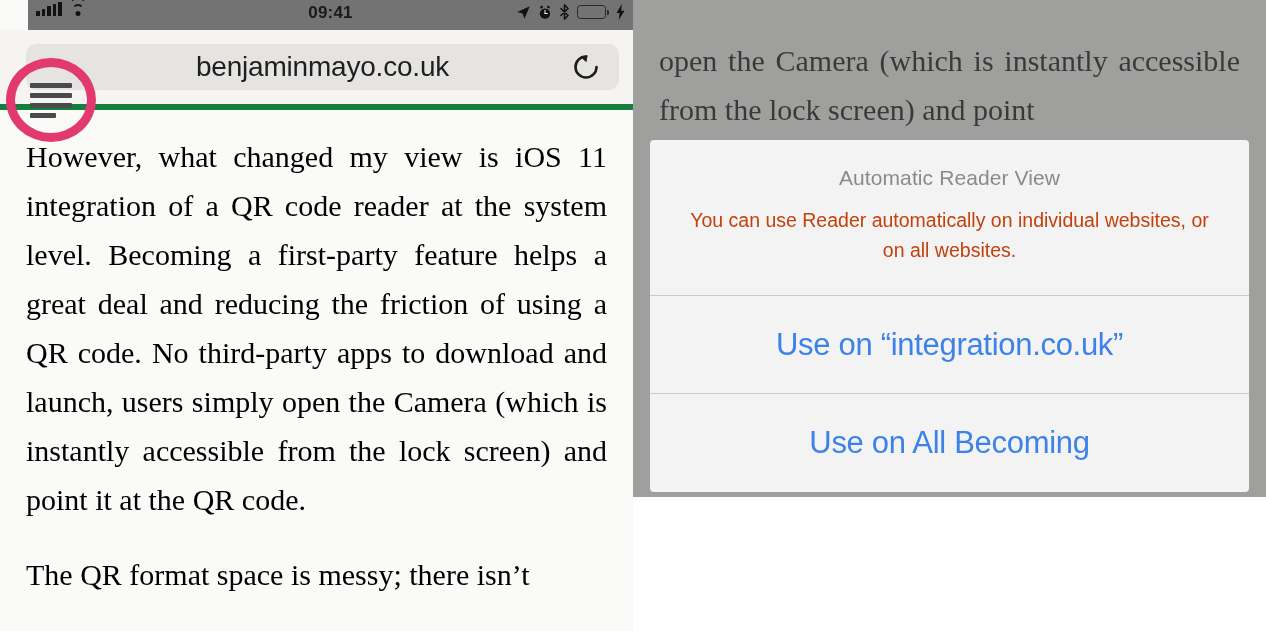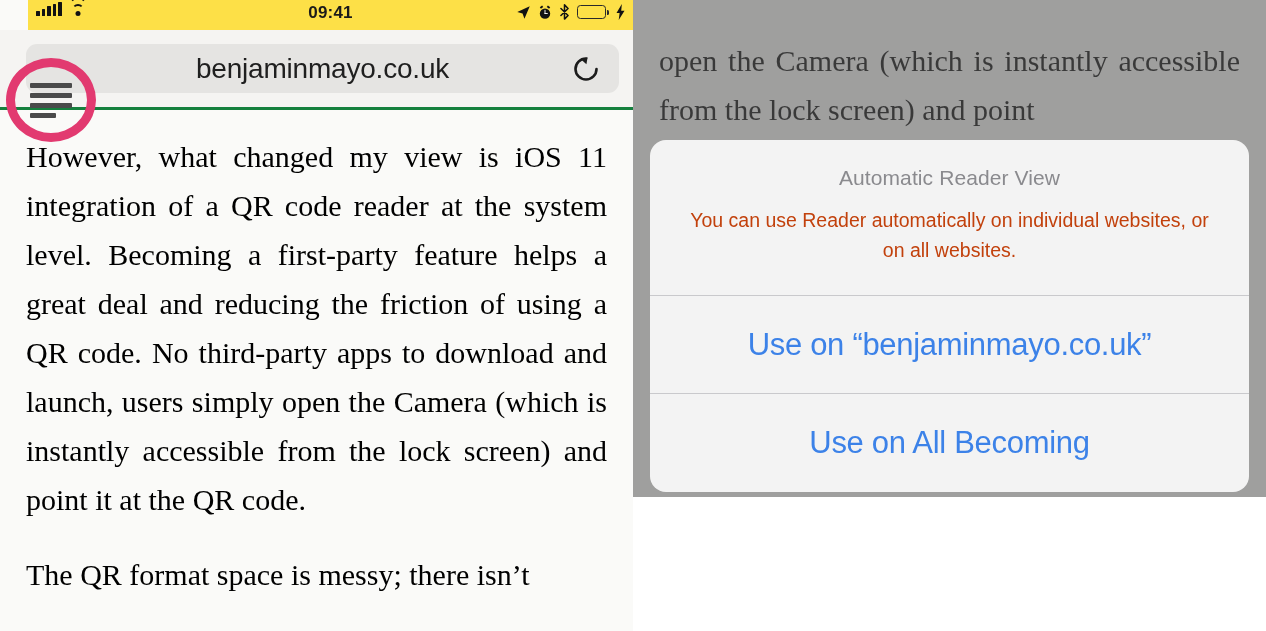--- a/index.html
+++ b/index.html
@@ -14,21 +14,21 @@
   
   .panel-left {
     position:relative;
     width:633px; height:631px;
     background:#fafaf8;
     overflow:hidden;
   }
   .statusbar {
     position:relative;
     height:30px;
-    background:#fde047;
+    background:#737373;
     display:flex; align-items:center;margin-left:28px;
   }
   .sb-left { position:absolute; left:8px; top:2px; display:flex; align-items:flex-end; gap:7px; }
   .sb-time {
     position:absolute; left:0; right:0; top:3px;
     text-align:center;
     font-size:17px; font-weight:bold; color:#1a1a1a;
     letter-spacing:0.2px;
   }
   .sb-right { position:absolute; right:8px; top:4px; display:flex; align-items:center; gap:7px; }
@@ -77,21 +77,21 @@
     background:#2a2a2a; border-radius:0 1.5px 1.5px 0;
   }
   .battery-fill { height:100%; background:#4cd964; border-radius:1.5px; }
   .bolt-icon { width:9px; height:16px; margin-left:3px; }
 
   
   .toolbar {
     position:relative;
     height:80px;
     background:#f5f4f2;
-    border-bottom:3px solid #15803d;
+    border-bottom:6px solid #15803d;
     display:flex; align-items:center;
   }
   .urlfield {
     position:absolute;
     left:26px; right:14px; top:14px; bottom:14px;
     background:#e5e4e2;
     border-radius:11px;
     display:flex; align-items:center; justify-content:center;
   }
   .url-text {
@@ -160,21 +160,21 @@
     position:absolute; inset:0;
     background:rgba(88,88,88,0.56);
   }
 
   
   .sheet {
     position:absolute;
     left:17px; top:140px;
     width:599px;
     background:rgba(249,249,249,0.94);
-    border-radius:16px;
+    border-radius:4px;
     overflow:hidden;
     z-index:10;
   }
   .sheet-head {
     padding:26px 34px 30px 34px;
     text-align:center;
   }
   .sheet-title {
     font-size:21px;
     color:#8a8a8e;
@@ -296,21 +296,21 @@
     </div>
 
     <div class="dim-overlay"></div>
 
     <div class="sheet">
       <div class="sheet-head">
         <div class="sheet-title">Automatic Reader View</div>
         <div class="sheet-msg">You can use Reader automatically on individual websites, or on all websites.</div>
       </div>
       <div class="sheet-sep"></div>
-      <div class="sheet-action first">Use on “benjaminmayo.co.uk”</div>
+      <div class="sheet-action first">Use on “integration.co.uk”</div>
       <div class="sheet-sep"></div>
       <div class="sheet-action">Use on All Becoming</div>
     </div>
 
     <div class="cancel-sheet">
       <span class="cancel-label">Cancel</span>
     </div>
   </div>
 
 </div>

